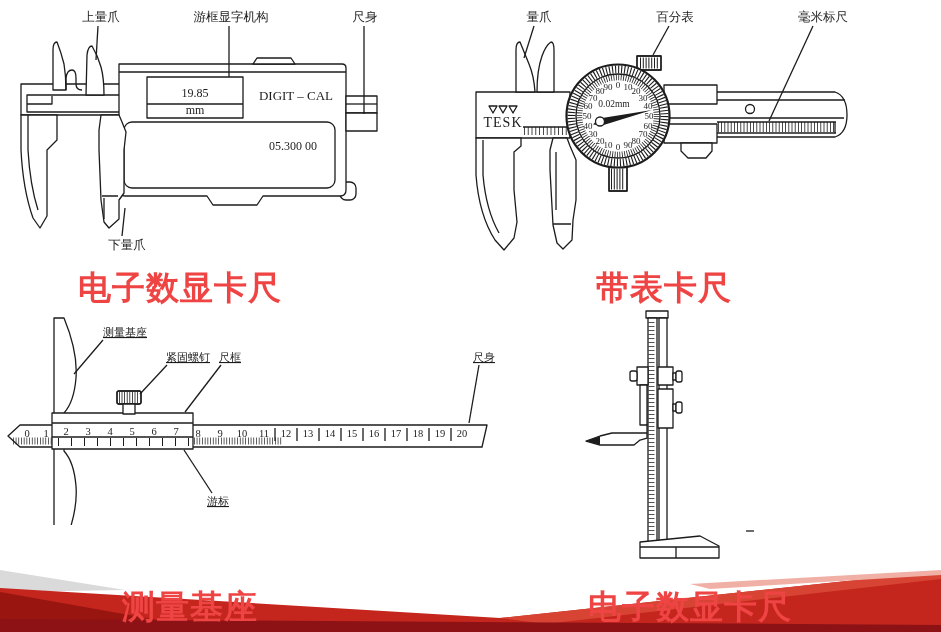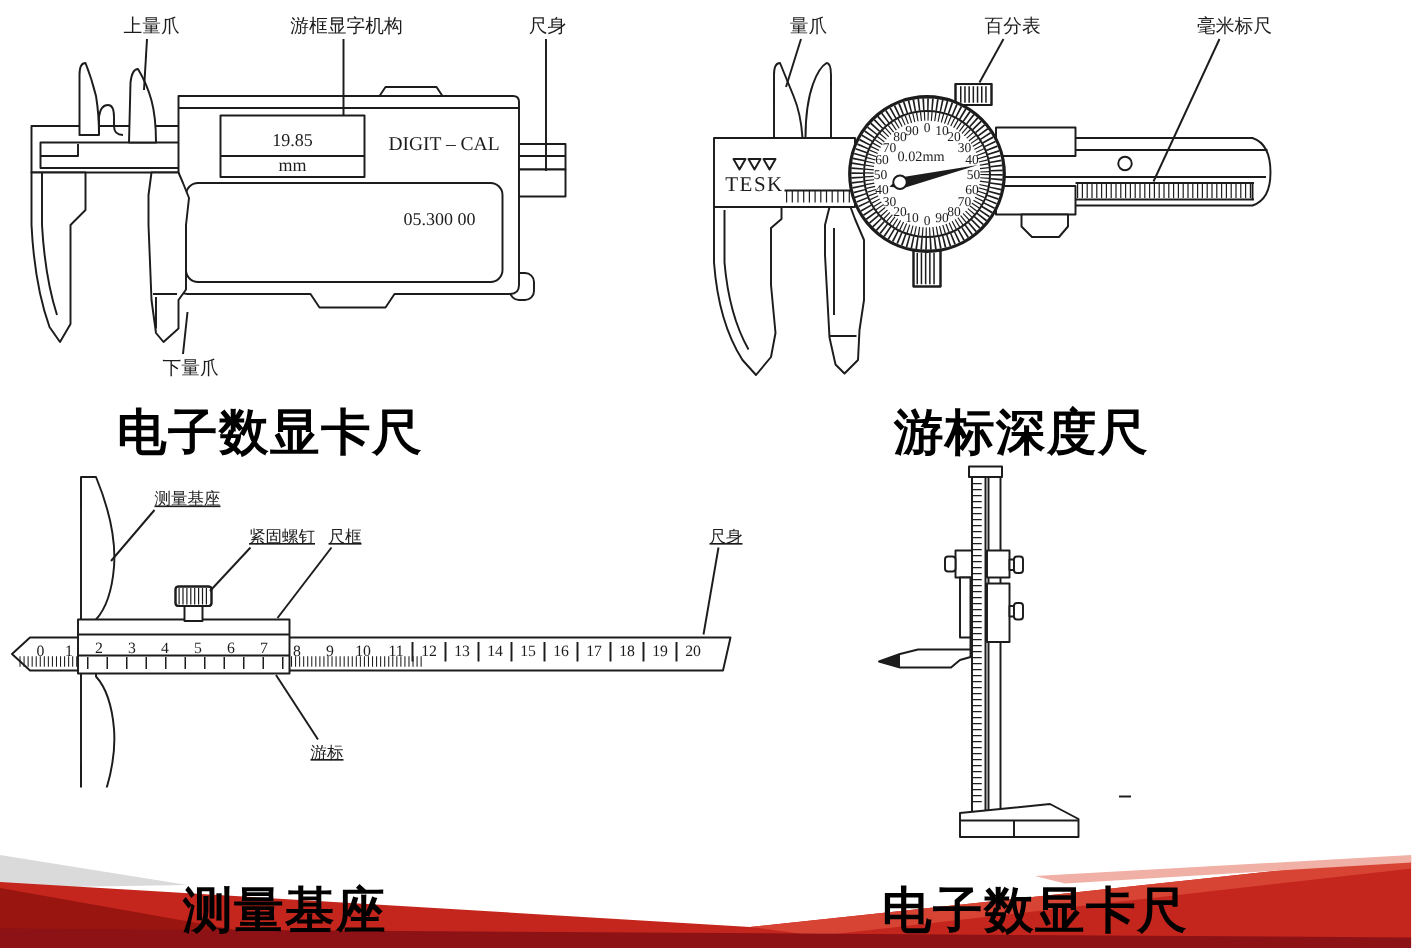--- a/index.html
+++ b/index.html
@@ -12,21 +12,21 @@
   .thick{stroke-width:2.2;}
   text{fill:#1c1c1c;}
   .lbl{font-family:"Liberation Serif","DejaVu Serif",serif;font-size:12.5px;}
   .lbl-s{font-family:"Liberation Serif","DejaVu Serif",serif;font-size:11px;text-decoration:underline;}
   .num{font-family:"Liberation Serif","DejaVu Serif",serif;font-size:10.5px;}
   .dialnum{font-family:"Liberation Serif","DejaVu Serif",serif;font-size:9px;}
   .disp{font-family:"Liberation Serif","DejaVu Serif",serif;font-size:12px;}
   .brand{font-family:"Liberation Serif","DejaVu Serif",serif;font-size:13px;}
   .tesk{font-family:"Liberation Serif","DejaVu Serif",serif;font-size:14px;letter-spacing:1px;}
   .grad{font-family:"Liberation Serif","DejaVu Serif",serif;font-size:9.5px;}
-  .caption{position:absolute;font-weight:700;font-size:33px;color:#000000;letter-spacing:1px;
+  .caption{position:absolute;font-weight:700;font-size:33px;color:#ef4444;letter-spacing:1px;
            font-family:"Liberation Sans","DejaVu Sans",sans-serif;white-space:nowrap;z-index:5;}
 </style>
 </head>
 <body>
 
 <div id="stage">
 
   <svg class="fig" style="left:0;top:0" width="400" height="262" viewBox="0 0 400 262">
     <g>
 
@@ -237,17 +237,17 @@
   <svg class="fig" style="left:0;top:555px" width="941" height="77" viewBox="0 555 941 77">
     <polygon points="0,570 125,590 0,592" fill="#dadada"></polygon>
     <polygon points="0,588 500,618 941,571 941,632 0,632" fill="#c4261d"></polygon>
     <polygon points="500,618 941,571 941,579 545,624" fill="#d84434"></polygon>
     <polygon points="690,584 941,570 941,575 710,589" fill="#f0b0a6"></polygon>
     <polygon points="0,592 225,632 0,632" fill="#99150f"></polygon>
     <polygon points="0,619 941,625 941,632 0,632" fill="#8c1216"></polygon>
   </svg>
 
   <div class="caption" style="left:78px;top:266px">电子数显卡尺</div>
-  <div class="caption" style="left:596px;top:266px">游标深度尺</div>
+  <div class="caption" style="left:596px;top:266px">带表卡尺</div>
   <div class="caption" style="left:122px;top:585px">测量基座</div>
   <div class="caption" style="left:588px;top:585px">电子数显卡尺</div>
 
 </div>
 
 </body></html>

